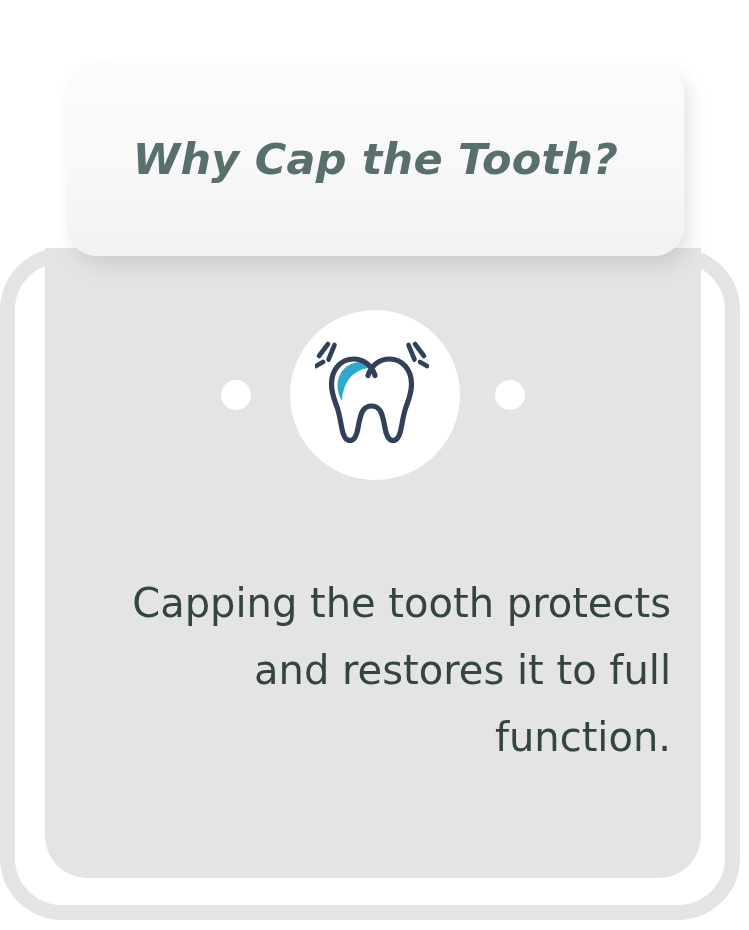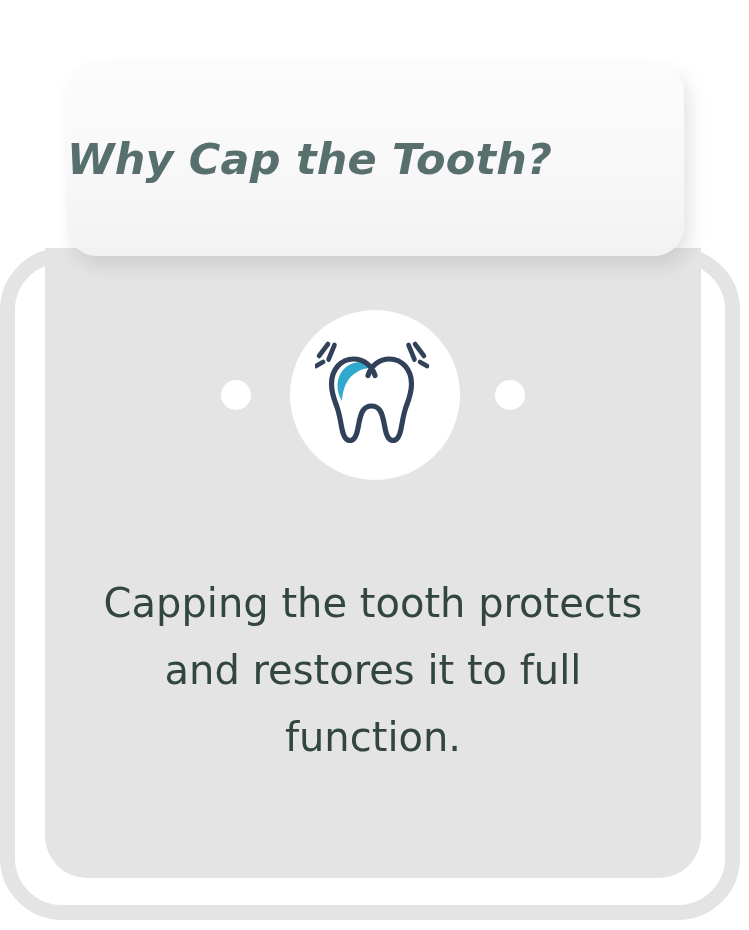--- a/index.html
+++ b/index.html
@@ -50,20 +50,21 @@
     position: absolute;
     left: 67px;
     top: 62px;
     width: 617px;
     height: 194px;
     background: linear-gradient(180deg, #fcfcfc 0%, #f8f8f8 55%, #f2f2f2 100%);
     border-radius: 30px;
     box-shadow: 6px 10px 18px rgba(120, 120, 120, 0.20);
     display: flex;
     align-items: center;
+    justify-content: center;
   }
 
   .header-title {
     font-family: "DejaVu Sans", "Liberation Sans", sans-serif;
     font-size: 43px;
     font-style: italic;
     font-weight: 700;
     color: #57706e;
     letter-spacing: 0.2px;
     white-space: nowrap;
@@ -103,21 +104,21 @@
   .dot-right { left: 450px; }
 
   .tooth-svg { display: block; }
 
   
   .body-text {
     position: absolute;
     left: 75px;
     top: 570px;
     width: 596px;
-    text-align: center;
+    text-align: right;
     font-family: "DejaVu Sans", "Liberation Sans", sans-serif;
     font-size: 40px;
     line-height: 67px;
     font-weight: 400;
     color: #32463f;
   }
 </style>
 </head>
 <body>
 

